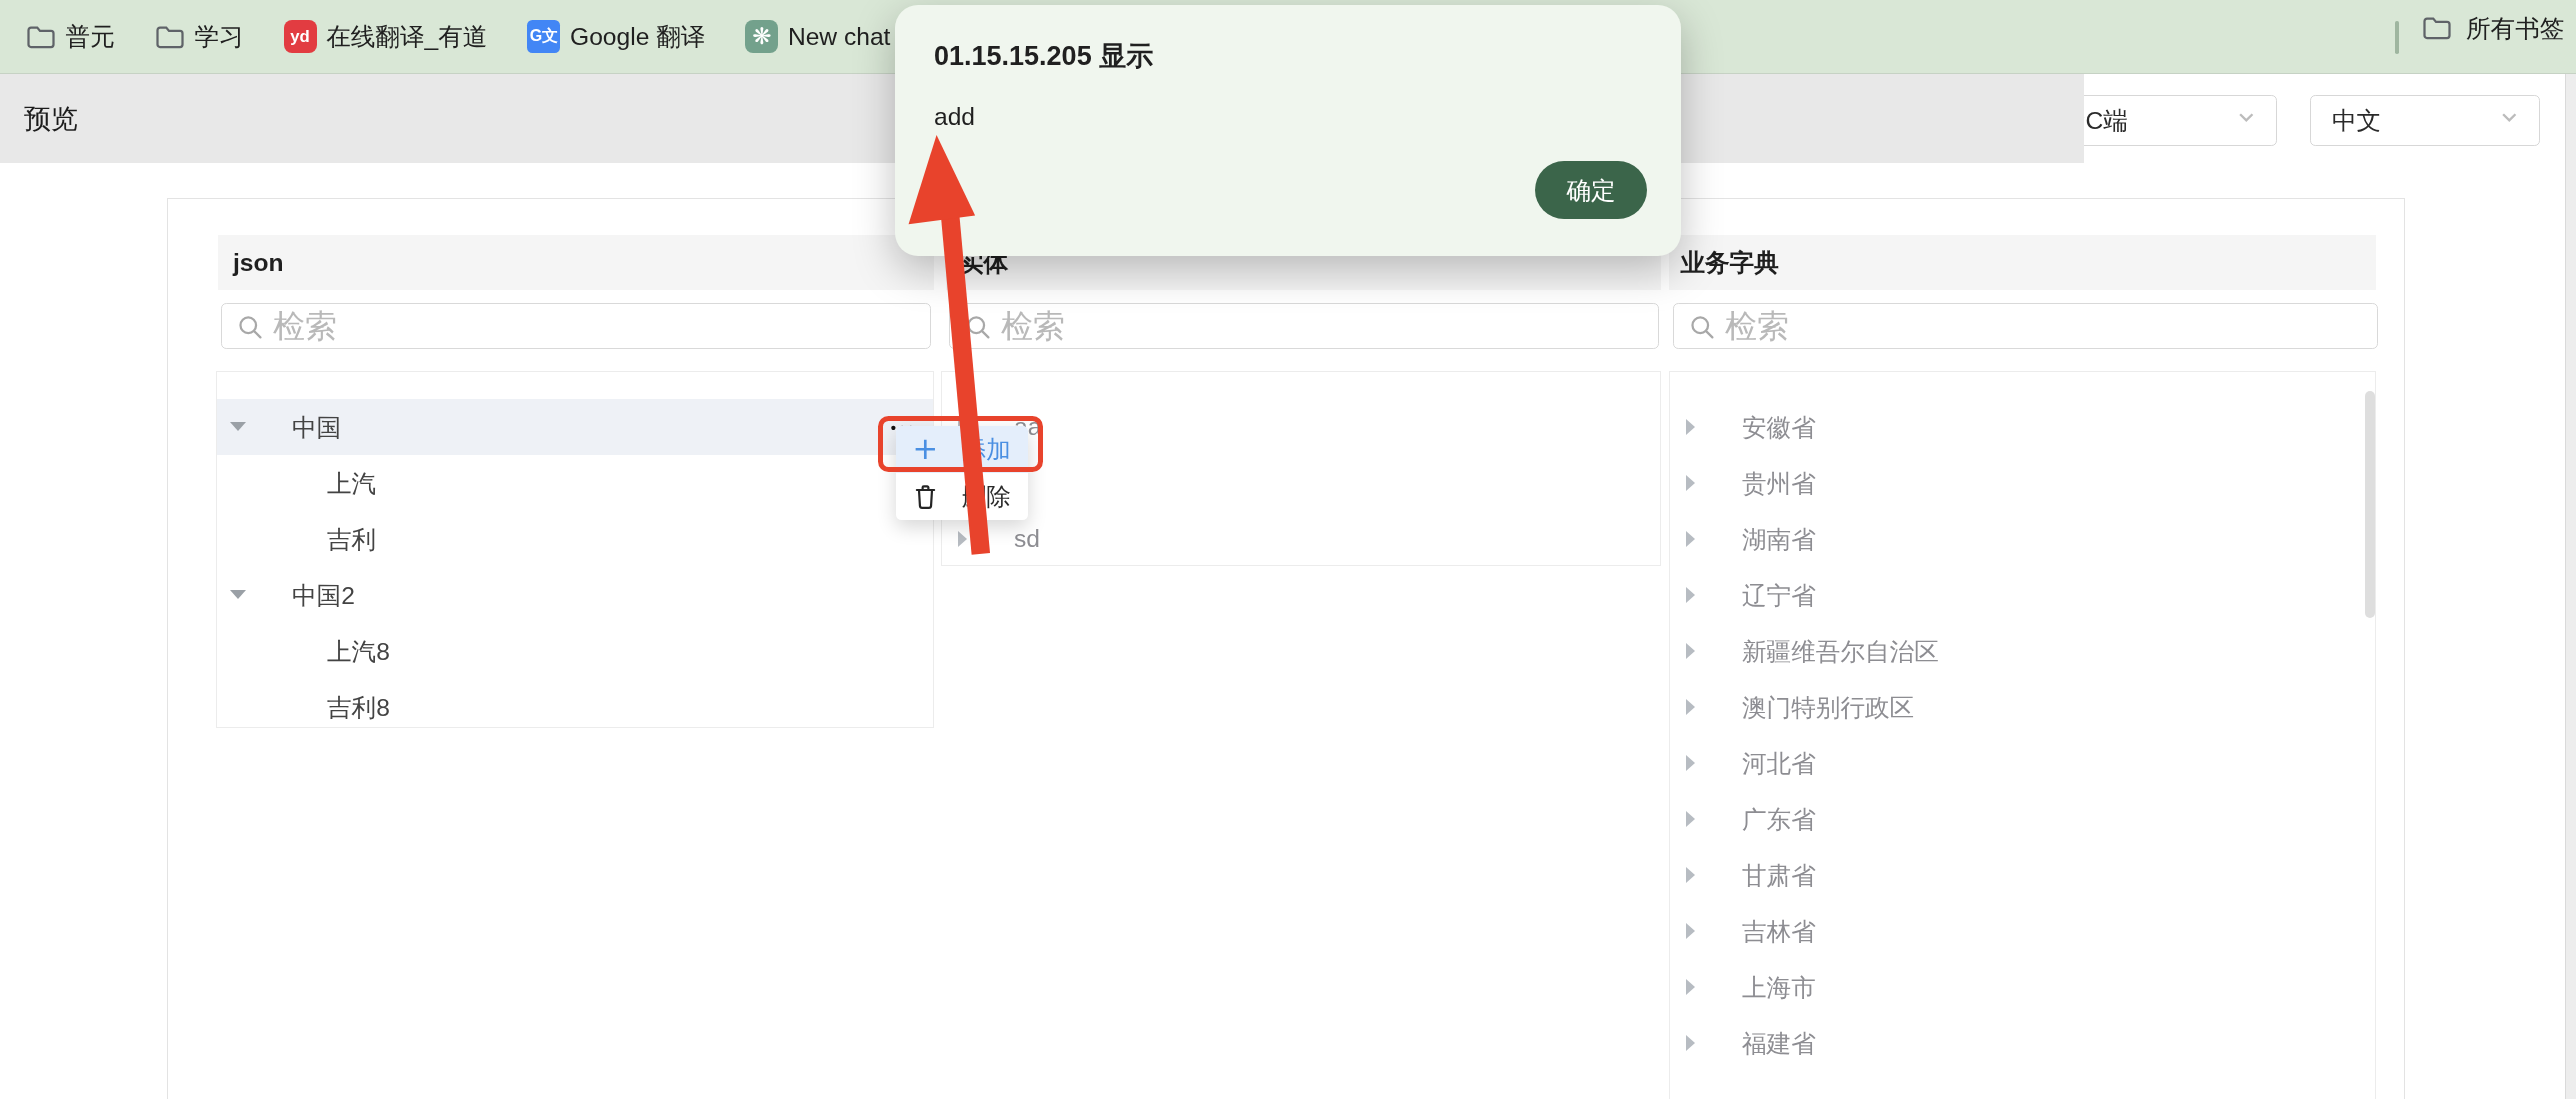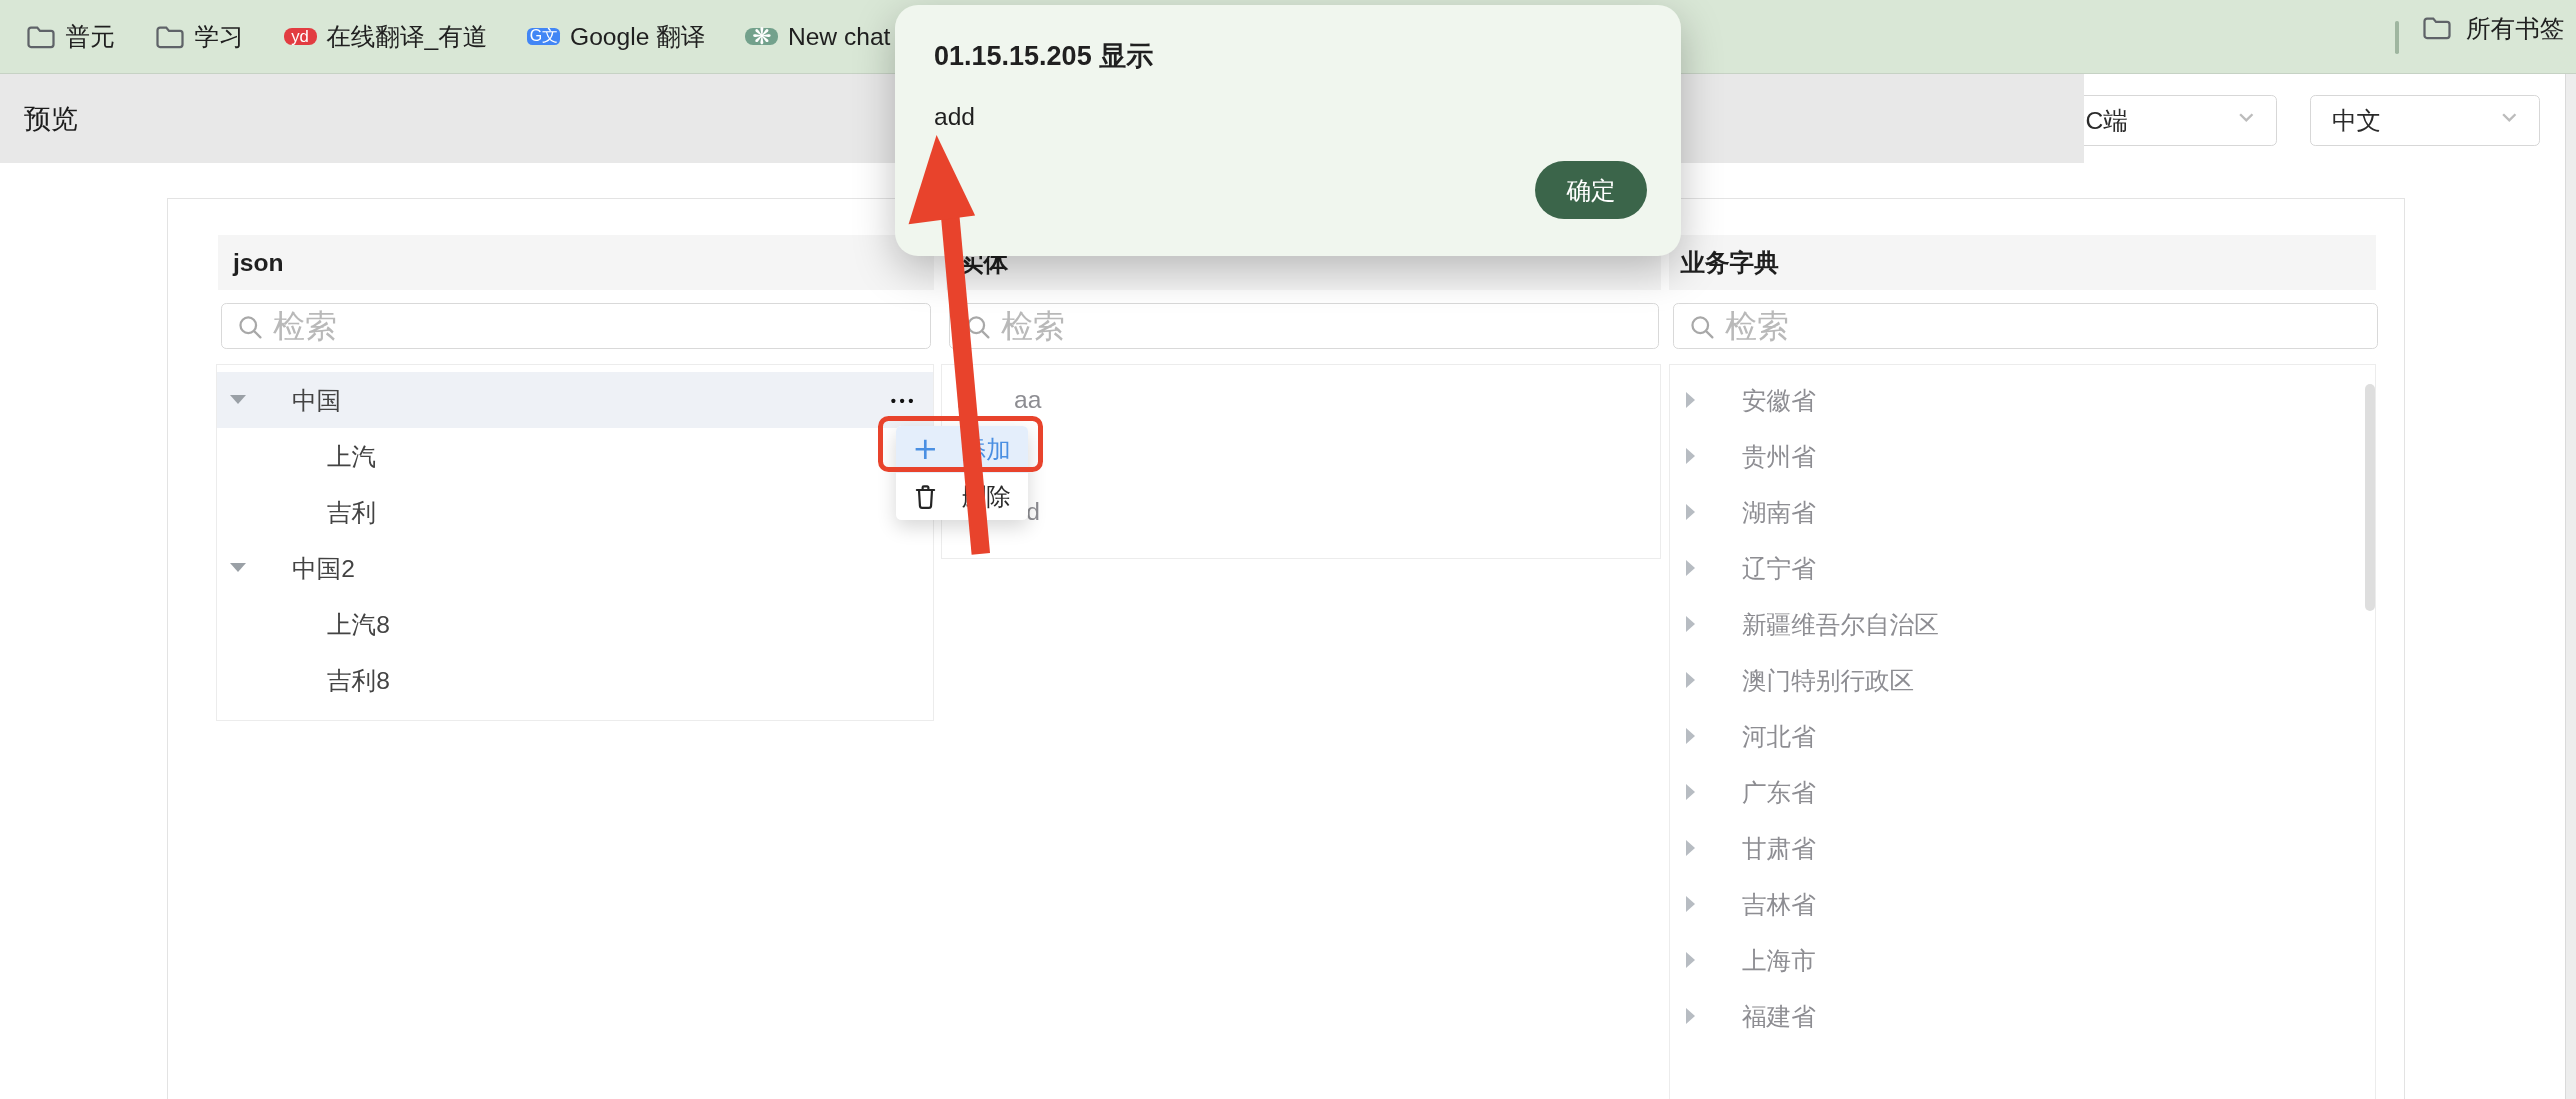--- a/index.html
+++ b/index.html
@@ -6,22 +6,22 @@
   body{width:2576px;height:1099px;position:relative;background:#fff;
        font-family:"Liberation Sans","DejaVu Sans",sans-serif;color:#222;}
   .abs{position:absolute;}
 
   
   .bookmarks{left:0;top:0;width:2576px;height:74px;background:#d9e7d6;
              border-bottom:1.8px solid #c6d2c4;display:flex;align-items:center;
              padding-left:26px;box-sizing:border-box;z-index:10;}
   .bm{display:flex;align-items:center;gap:9.6px;margin-right:40px;cursor:pointer;}
   .bm-label{font-size:24.6px;color:#202020;white-space:nowrap;}
-  .app-ic{width:33px;height:17px;border-radius:8px;display:flex;align-items:center;
-          justify-content:center;color:#fff;font-weight:normal;flex:0 0 auto;}
+  .app-ic{width:33px;height:33px;border-radius:8px;display:flex;align-items:center;
+          justify-content:center;color:#fff;font-weight:bold;flex:0 0 auto;}
   .ic-yd{background:#e23c41;font-size:16.7px;}
   .ic-gt{background:#4286f5;font-size:16px;border-radius:5.3px;}
   .ic-gpt{background:#73a18c;font-size:23px;}
   .ic-d{background:#3e7be8;border-radius:7px;}
   .crescent{width:16px;height:16px;border:3.5px solid #fff;border-radius:50%;
             border-right-color:transparent;transform:rotate(25deg);}
   .bm-right{position:absolute;left:2422px;top:0;height:56px;display:flex;
             align-items:center;gap:14px;}
   .bm-divider{position:absolute;left:2395px;top:21px;width:3.5px;height:33px;
               background:#9fb6a0;border-radius:1.8px;}
@@ -50,22 +50,22 @@
   .search{position:absolute;top:104px;height:46px;box-sizing:border-box;}
   .search input{width:100%;height:100%;border:1.8px solid #d9d9d9;border-radius:5.3px;
         box-sizing:border-box;padding:0 0 0 51px;font-size:32px;color:#333;
         font-family:inherit;background:#fff;outline:none;}
   .search input::placeholder{color:#b9b9b9;}
   .mag{position:absolute;left:16px;top:10.5px;pointer-events:none;}
   .s-json{left:53px;width:710px;}
   .s-entity{left:781px;width:710px;}
   .s-dict{left:1505px;width:705px;}
 
-  .treebox{position:absolute;top:165px;border:0.9px solid #ececec;background:#fff;
-           box-sizing:border-box;padding-top:7px;}
+  .treebox{position:absolute;top:172px;border:0.9px solid #ececec;background:#fff;
+           box-sizing:border-box;padding-top:27px;}
   .tb-json{left:48px;width:718px;height:357px;}
   .tb-entity{left:773px;width:720px;height:195px;}
   .tb-dict{left:1501px;width:707px;height:912px;}
 
   .trow{position:relative;height:56px;}
   .trow.selected{background:#eef1f6;}
   .lbl{position:absolute;top:0;height:56px;display:flex;align-items:center;
        font-size:24.6px;white-space:nowrap;}
   .lbl-json{color:#434343;left:75px;}
   .lbl-json.lv2{left:110px;}

